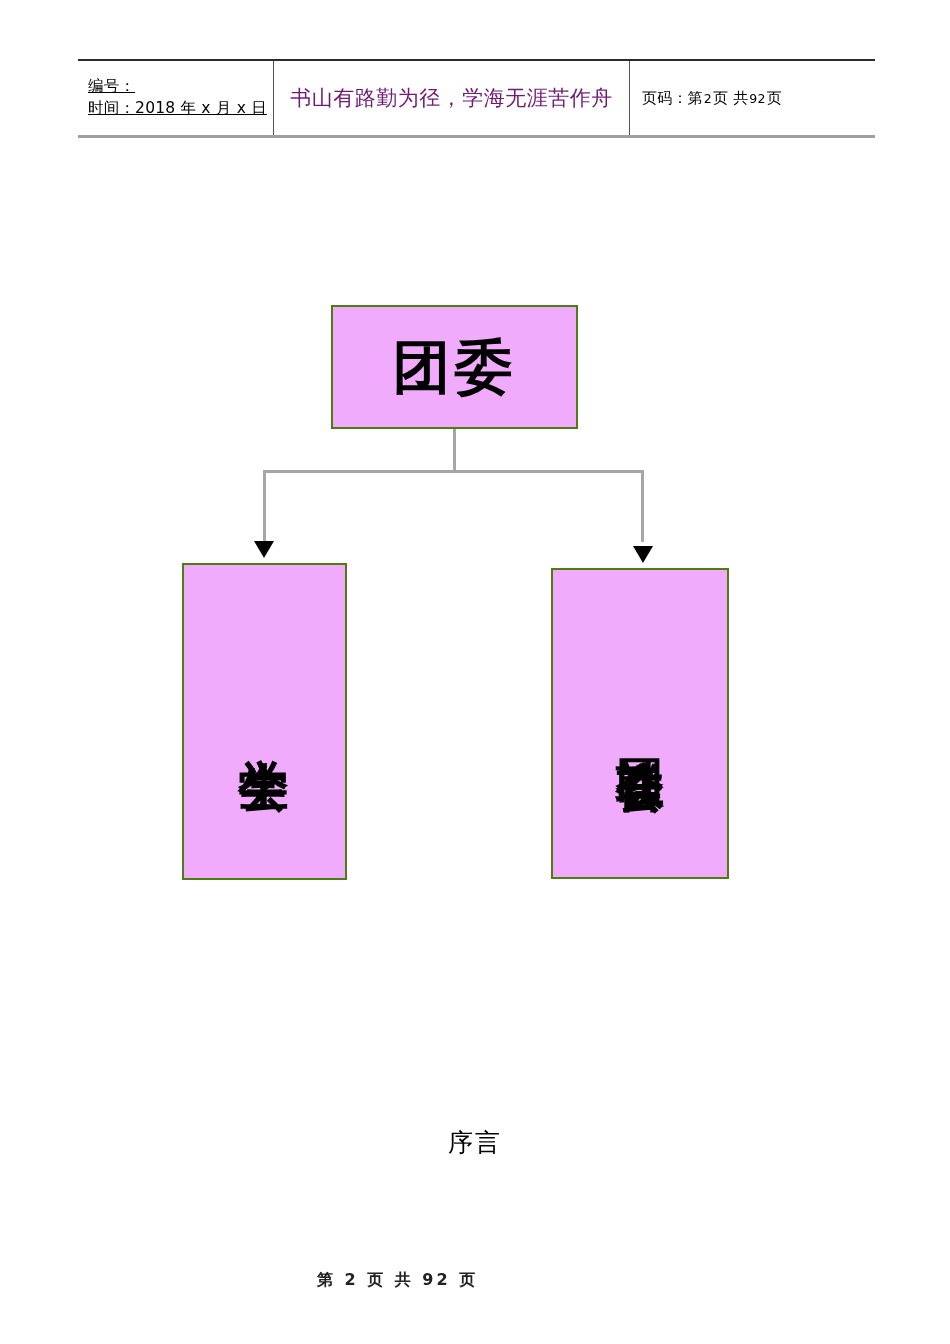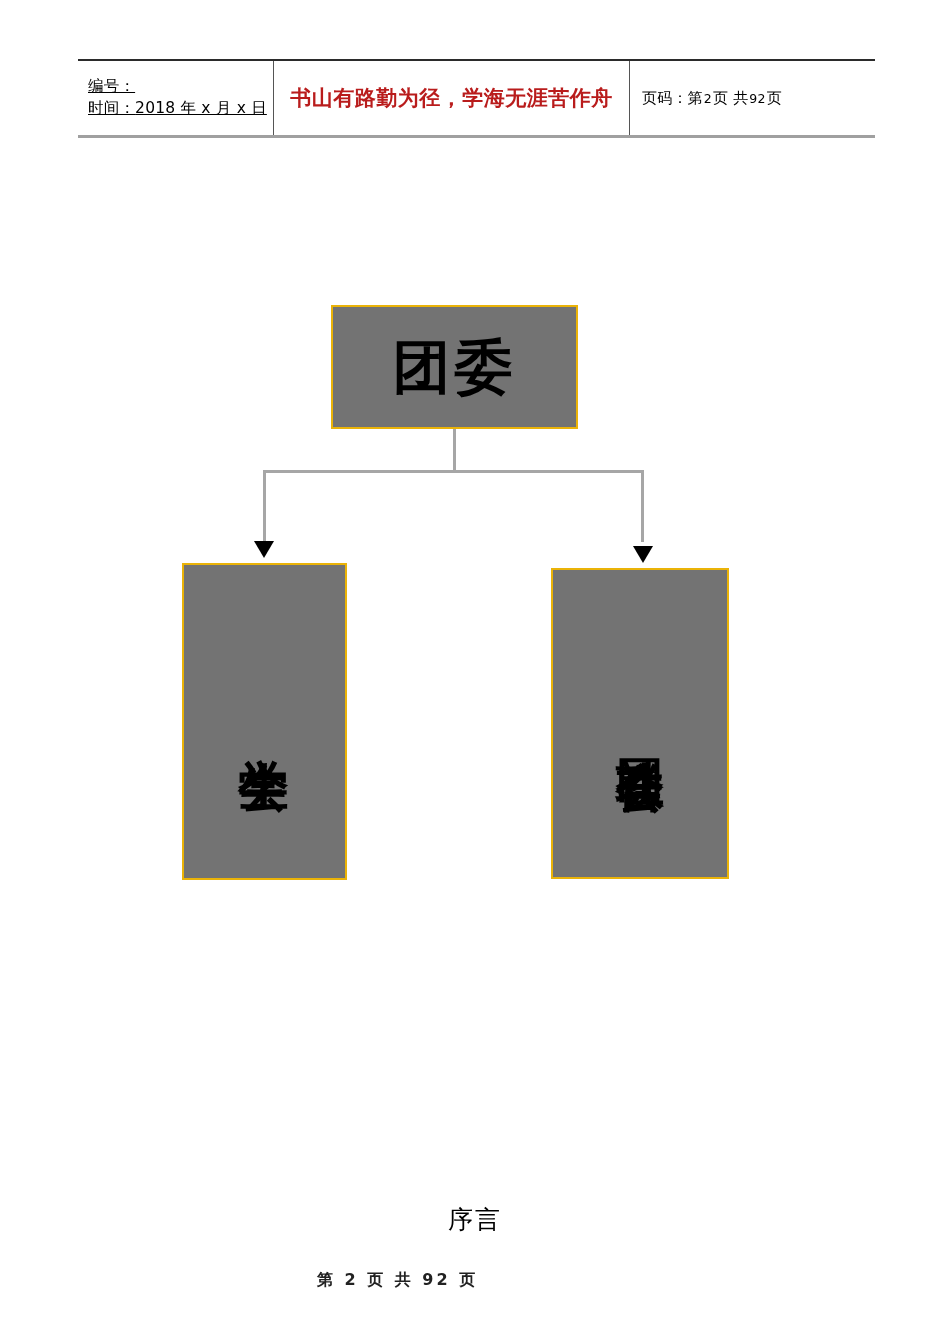--- a/index.html
+++ b/index.html
@@ -53,23 +53,23 @@
     padding-left: 12px;
     justify-content: center;
   }
   .hdr-line {
     font-size: 15.5px;
     line-height: 1.42;
     letter-spacing: 0.2px;
     white-space: nowrap;
   }
   .hdr-motto {
-    color: #b91c1c;
-    font-family: "DejaVu Serif", "Liberation Serif", serif;
-    font-weight: 700;
+    color: #701a75;
+    font-family: "DejaVu Serif", "Liberation Serif", serif;
+    font-weight: 400;
     font-size: 21px;
     letter-spacing: 0.5px;
     white-space: nowrap;
     text-align: left;
   }
   .hdr-pageinfo {
     font-size: 15px;
     white-space: nowrap;
     letter-spacing: 0.2px;
   }
@@ -82,22 +82,22 @@
   .org-chart {
     position: absolute;
     left: 0;
     top: 0;
     width: 950px;
     height: 1344px;
     pointer-events: none;
   }
   .node-box {
     position: absolute;
-    border: 2px solid #eab308;
-    background: #737373;
+    border: 2px solid #4d7c0f;
+    background: #f0abfc;
     box-sizing: border-box;
     display: flex;
     align-items: center;
     justify-content: center;
     pointer-events: auto;
   }
   #node-top {
     left: 331px;
     top: 305px;
     width: 247px;
@@ -182,21 +182,21 @@
   }
   #arrow-right {
     left: 633px;
     top: 546px;
   }
 
   
   .section-title {
     position: absolute;
     left: 0;
-    top: 1203px;
+    top: 1126px;
     width: 950px;
     text-align: center;
     font-family: "DejaVu Serif", "Liberation Serif", serif;
     font-size: 25px;
     letter-spacing: 2px;
     color: #000000;
   }
 
   
   .footer {

